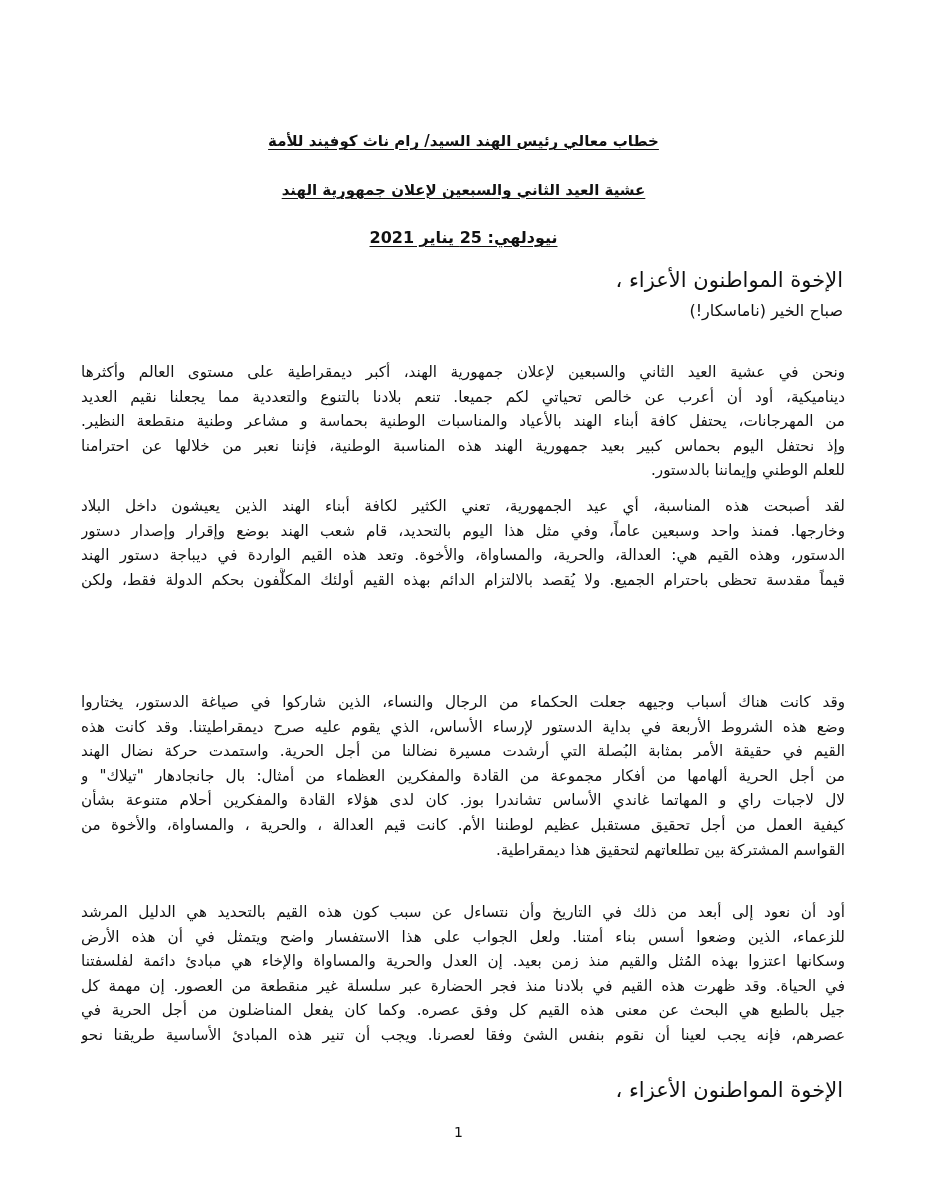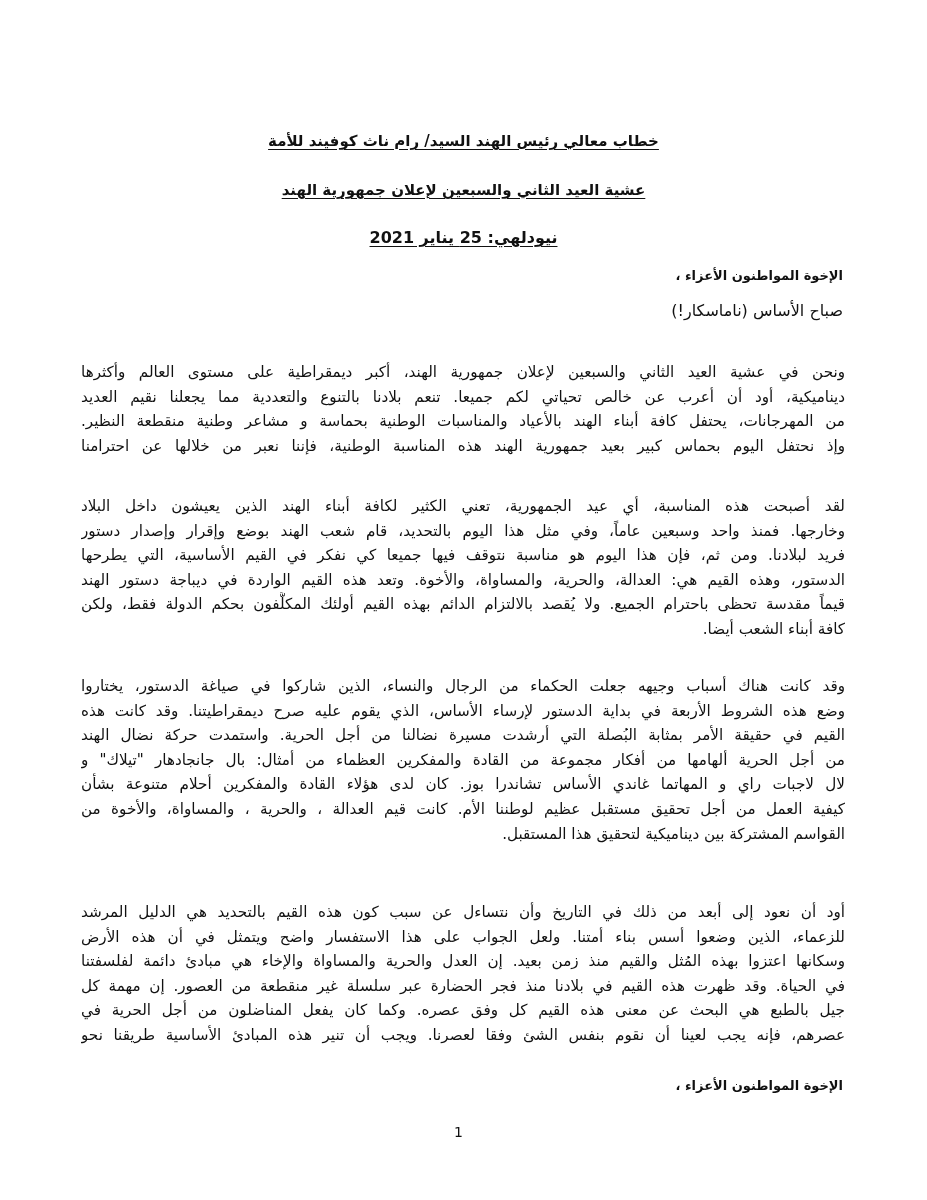--- a/index.html
+++ b/index.html
@@ -34,22 +34,22 @@
       direction: rtl;
       white-space: nowrap;
     }
     .title.t1 { top: 132px; }
     .title.t2 { top: 181px; }
     .title.t3 { top: 228px; font-size: 16px; }
 
     .salutation {
       position: absolute;
       right: 84px;
-      font-weight: bold;
-      font-size: 13px;
+      font-weight: normal;
+      font-size: 21px;
       direction: rtl;
       white-space: nowrap;
     }
     .greeting {
       position: absolute;
       right: 84px;
       font-size: 16px;
       direction: rtl;
       white-space: nowrap;
     }
@@ -88,46 +88,45 @@
 </head>
 <body>
 
 <div class="page">
 
   <div class="title t1">خطاب معالي رئيس الهند السيد/ رام ناث كوفيند للأمة</div>
   <div class="title t2">عشية العيد الثاني والسبعين لإعلان جمهورية الهند</div>
   <div class="title t3">نيودلهي: 25 يناير 2021</div>
 
   <div class="salutation" style="top:268px;">الإخوة المواطنون الأعزاء ،</div>
-  <div class="greeting" style="top:301px;">صباح الأساس (ناماسكار!)</div>
+  <div class="greeting" style="top:301px;">صباح الخير (ناماسكار!)</div>
 
   <div class="para" style="top:360px;">
     <span class="ln">ونحن في عشية العيد الثاني والسبعين لإعلان جمهورية الهند، أكبر ديمقراطية على مستوى العالم وأكثرها</span>
     <span class="ln">ديناميكية، أود أن أعرب عن خالص تحياتي لكم جميعا. تنعم بلادنا بالتنوع والتعددية مما يجعلنا نقيم العديد</span>
     <span class="ln">من المهرجانات، يحتفل كافة أبناء الهند بالأعياد والمناسبات الوطنية بحماسة و مشاعر وطنية منقطعة النظير.</span>
     <span class="ln">وإذ نحتفل اليوم بحماس كبير بعيد جمهورية الهند هذه المناسبة الوطنية، فإننا نعبر من خلالها عن احترامنا</span>
+    <span class="ln last">للعلم الوطني وإيماننا بالدستور.</span>
   </div>
 
   <div class="para" style="top:494px;">
     <span class="ln">لقد أصبحت هذه المناسبة، أي عيد الجمهورية، تعني الكثير لكافة أبناء الهند الذين يعيشون داخل البلاد</span>
     <span class="ln">وخارجها. فمنذ واحد وسبعين عاماً، وفي مثل هذا اليوم بالتحديد، قام شعب الهند بوضع وإقرار وإصدار دستور</span>
-    <span class="ln">فريد لبلادنا. ومن ثم، فإن هذا اليوم هو مناسبة نتوقف فيها جميعا كي نفكر في القيم الأساسية، التي يطرحها</span>
     <span class="ln">الدستور، وهذه القيم هي: العدالة، والحرية، والمساواة، والأخوة. وتعد هذه القيم الواردة في ديباجة دستور الهند</span>
     <span class="ln">قيماً مقدسة تحظى باحترام الجميع. ولا يُقصد بالالتزام الدائم بهذه القيم أولئك المكلَّفون بحكم الدولة فقط، ولكن</span>
-    <span class="ln last">كافة أبناء الشعب أيضا.</span>
   </div>
 
-  <div class="para" style="top:674px;">
+  <div class="para" style="top:690px;">
     <span class="ln">وقد كانت هناك أسباب وجيهه جعلت الحكماء من الرجال والنساء، الذين شاركوا في صياغة الدستور، يختاروا</span>
     <span class="ln">وضع هذه الشروط الأربعة في بداية الدستور لإرساء الأساس، الذي يقوم عليه صرح ديمقراطيتنا. وقد كانت هذه</span>
     <span class="ln">القيم في حقيقة الأمر بمثابة البُصلة التي أرشدت مسيرة نضالنا من أجل الحرية. واستمدت حركة نضال الهند</span>
     <span class="ln">من أجل الحرية ألهامها من أفكار مجموعة من القادة والمفكرين العظماء من أمثال: بال جانجادهار "تيلاك" و</span>
     <span class="ln">لال لاجبات راي و المهاتما غاندي الأساس تشاندرا بوز. كان لدى هؤلاء القادة والمفكرين أحلام متنوعة بشأن</span>
     <span class="ln">كيفية العمل من أجل تحقيق مستقبل عظيم لوطننا الأم. كانت قيم العدالة ، والحرية ، والمساواة، والأخوة من</span>
-    <span class="ln last">القواسم المشتركة بين ديناميكية لتحقيق هذا المستقبل.</span>
+    <span class="ln last">القواسم المشتركة بين تطلعاتهم لتحقيق هذا ديمقراطية.</span>
   </div>
 
   <div class="para" style="top:874px;margin-top:26px;">
     <span class="ln">أود أن نعود إلى أبعد من ذلك في التاريخ وأن نتساءل عن سبب كون هذه القيم بالتحديد هي الدليل المرشد</span>
     <span class="ln">للزعماء، الذين وضعوا أسس بناء أمتنا. ولعل الجواب على هذا الاستفسار واضح ويتمثل في أن هذه الأرض</span>
     <span class="ln">وسكانها اعتزوا بهذه المُثل والقيم منذ زمن بعيد. إن العدل والحرية والمساواة والإخاء هي مبادئ دائمة لفلسفتنا</span>
     <span class="ln">في الحياة. وقد ظهرت هذه القيم في بلادنا منذ فجر الحضارة عبر سلسلة غير منقطعة من العصور. إن مهمة كل</span>
     <span class="ln">جيل بالطبع هي البحث عن معنى هذه القيم كل وفق عصره. وكما كان يفعل المناضلون من أجل الحرية في</span>
     <span class="ln">عصرهم، فإنه يجب لعينا أن نقوم بنفس الشئ وفقا لعصرنا. ويجب أن تنير هذه المبادئ الأساسية طريقنا نحو</span>
   </div>

